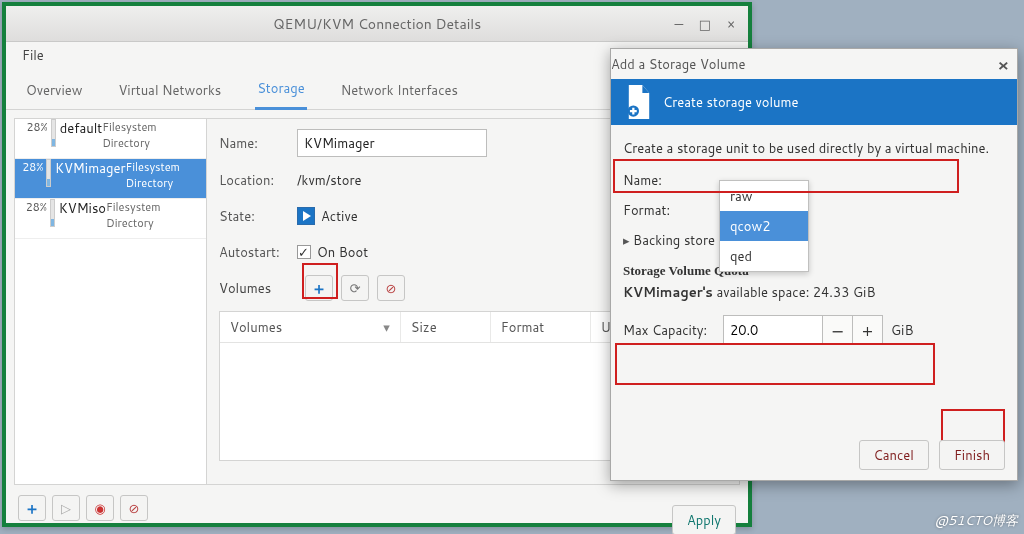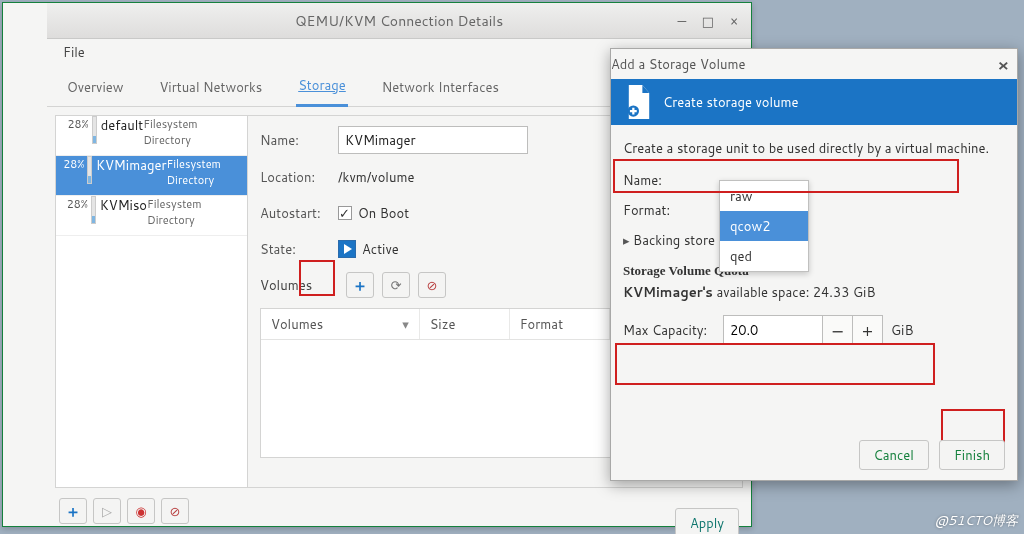--- a/index.html
+++ b/index.html
@@ -1,30 +1,30 @@
 <!DOCTYPE html>
 <html><head>
 <meta charset="utf-8">
 <style>
 * { box-sizing: border-box; margin: 0; padding: 0; font-family: "Cantarell", "DejaVu Sans", sans-serif; font-size: 13px; }
 body { background: #a0b0c0; width: 1024px; height: 534px; position: relative; overflow: hidden; }
 
 
-.win-main { position: absolute; left: 2px; top: 2px; width: 750px; height: 525px; background: #f5f5f4; border: 1px solid #15803d; box-shadow: 0 2px 6px rgba(0,0,0,.2); padding-left: 44px; }
+.win-main { position: absolute; left: 2px; top: 2px; width: 750px; height: 525px; background: #f5f5f4; border: 4px solid #15803d; box-shadow: 0 2px 6px rgba(0,0,0,.2); }
 .titlebar { height: 36px; background: linear-gradient(#efefee,#dedddc); display: flex; align-items: center; justify-content: center; border-bottom: 1px solid #c9c9c8; position: relative; }
 .titlebar .title { color: #666; font-size: 14px; }
 .titlebar .winctl { position: absolute; right: 6px; display: flex; gap: 4px; }
 .titlebar .winctl span { width: 22px; height: 22px; display: flex; align-items: center; justify-content: center; color: #666; cursor: pointer; }
 
 .menubar { height: 28px; padding: 4px 10px; color: #444; }
 .menubar span { padding: 4px 6px; cursor: pointer; }
 
 .tabs { height: 40px; display: flex; align-items: center; padding: 0 18px; gap: 32px; border-bottom: 1px solid #d4d4d3; }
 .tabs .tab { color: #666; padding: 10px 2px; cursor: pointer; }
-.tabs .tab.active { color: #4a90d9; border-bottom: 3px solid #4a90d9; text-decoration: underline; }
+.tabs .tab.active { color: #4a90d9; border-bottom: 3px solid #4a90d9; }
 
 .main-split { display: flex; height: calc(100% - 36px - 28px - 40px - 46px); border: 1px solid #d4d4d3; margin: 8px; margin-bottom: 0; }
 .pools { width: 192px; border-right: 1px solid #d4d4d3; background: #fff; }
 .pool { display: flex; align-items: flex-start; height: 40px; border-bottom: 1px solid #eee; cursor: pointer; }
 .pool .pct { width: 36px; text-align: right; color: #555; font-size: 11px; padding-right: 3px; }
 .pool .gauge { width: 5px; height: 28px; background: linear-gradient(to top, #7fb6e2 28%, #e5e5e5 28%); margin-right: 4px; border: 1px solid #ccc; }
 .pool .lbl { display:flex; flex-direction:row; }
 .pool .lbl .p1 { font-size: 13px; color:#222; }
 .pool .lbl .p2 { font-size: 11px; color:#666; }
 .pool.sel { background: #4a90d9; }
@@ -47,21 +47,21 @@
 .iconbtn.del { color:#b83f3f; }
 .red-plus { position:absolute; border:2px solid #cf1f1f; }
 
 .vol-table { margin-top:10px; border:1px solid #d4d4d3; background:#fff; height:150px;}
 .vol-table .hdr { display:flex; border-bottom:1px solid #e3e3e2; }
 .vol-table .hdr div { padding:6px 10px; color:#555; border-right:1px solid #e9e9e8;}
 .vol-table .hdr .c1{flex:1.4;} .vol-table .hdr .c2{width:90px;} .vol-table .hdr .c3{width:100px;} .vol-table .hdr .c4{flex:1;}
 
 .footer { height:46px; display:flex; align-items:center; padding: 0 12px; gap:6px; }
 .footer .spacer{flex:1;}
-.btn { border:1px solid #c6c6c5; background:#f4f4f3; padding:5px 14px; border-radius:3px; cursor:pointer; color:#15803d;}
+.btn { border:1px solid #c6c6c5; background:#f4f4f3; padding:5px 14px; border-radius:3px; cursor:pointer; color:#7f1d1d;}
 .btn[disabled]{ color:#0f766e; cursor:default;margin-top:24px;}
 
 
 .dlg { position:absolute; left:610px; top:48px; width:408px; height:433px; background:#f5f5f4; border:1px solid #a8a8a7; box-shadow:0 4px 14px rgba(0,0,0,.35); }
 .dlg .dlg-title { height:30px; display:flex; align-items:center; justify-content:flex-start; color:#555; font-size:14px; position:relative;}
 .dlg .close{position:absolute; right:8px; top:4px; font-size:16px; color:#555; cursor:pointer; font-weight:bold;}
 .dlg .banner{ height:46px; background:#1b74c5; display:flex; align-items:center; padding:0 14px; gap:10px; color:#fff; font-size:17px;}
 .banner svg{width:28px;height:34px;}
 .dlg .body{ padding: 14px 12px 10px 12px; color:#333; position:relative; }
 .dlg .desc{ margin-bottom:14px; }
@@ -143,31 +143,31 @@
       </div>
     </div>
 
     <div class="details">
       <div class="row">
           <span class="k">Name:</span>
         <input class="txt" value="KVMimager" style="">
       </div>
       <div class="row">
           <span class="k">Location:</span>
-        <span class="v">/kvm/volume</span>
+        <span class="v">/kvm/store</span>
+      </div>
+      <div class="row">
+          <span class="k">State:</span>
+        <span class="state-icon"></span>
+        <span class="v">Active</span>
       </div>
       <div class="row">
           <span class="k">Autostart:</span>
         <span class="chk"></span>
         <span class="v">On Boot</span>
-      </div>
-      <div class="row">
-          <span class="k">State:</span>
-        <span class="state-icon"></span>
-        <span class="v">Active</span>
       </div>
 
       <div class="vol-toolbar">
         <span class="k" style="width:78px">Volumes</span>
         <span class="iconbtn plus">＋</span>
         <span class="iconbtn rel">⟳</span>
         <span class="iconbtn del">⊘</span>
       </div>
 
       <div class="red-plus" style="left:296px; top:257px; width:36px; height:36px;"></div>

